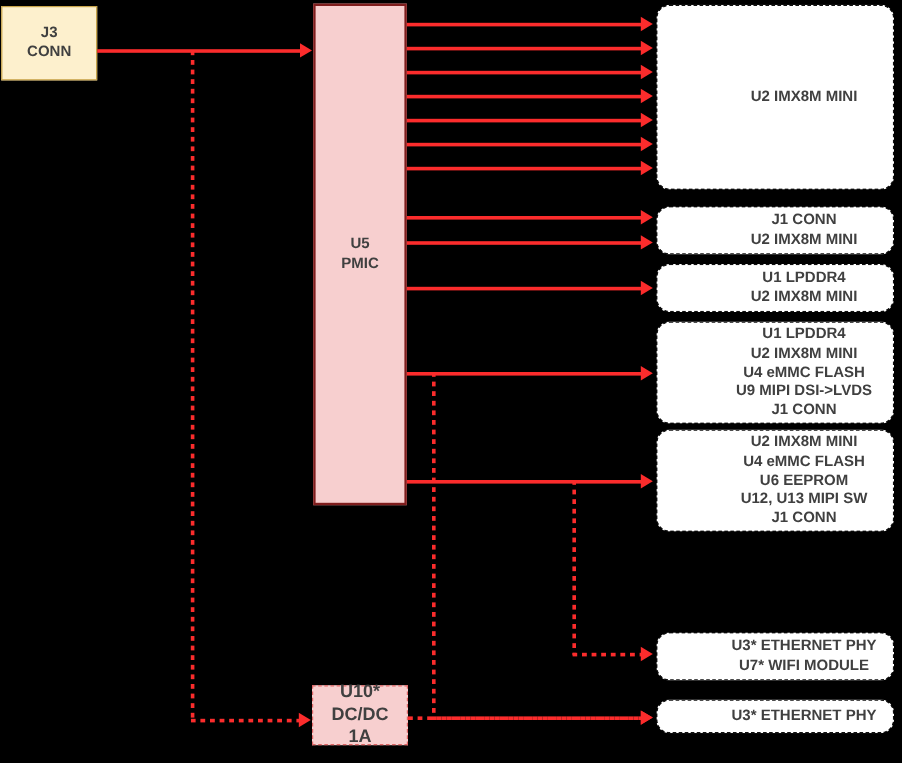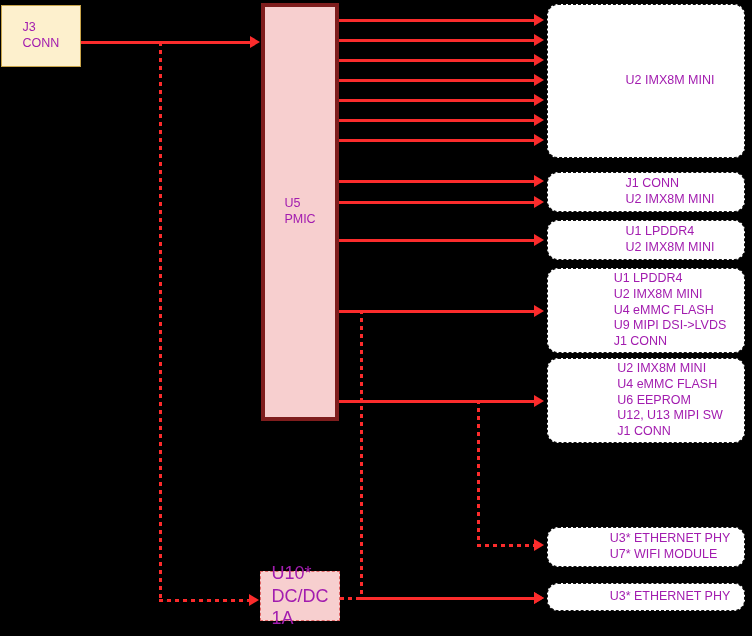--- a/index.html
+++ b/index.html
@@ -1,24 +1,24 @@
 <!DOCTYPE html>
 <html><head>
 <meta charset="utf-8">
 <style>
   html,body{margin:0;padding:0;background:#000;}
   body{font-family:"Liberation Sans",sans-serif;}
   #stage{position:relative;width:752px;height:636px;background:#000;overflow:hidden;}
 
   .box{position:absolute;box-sizing:border-box;display:flex;align-items:center;
-       justify-content:center;line-height:1.26;color:#a21caf;}
+       justify-content:center;text-align:center;line-height:1.26;color:#404040;font-weight:bold;}
 
   .box-cream{background:#fdf0cd;border:1px solid #c8a44a;font-size:12.5px;}
-  .box-pink{background:#f7cfcf;border:4px solid #7f1d1d;font-size:12.5px;}
-  .box-pink-dashed{background:#f7cfcf;border:1px dashed #e06666;font-size:18px;}
+  .box-pink{background:#f7cfcf;border:2px solid #7f1d1d;font-size:12.5px;}
+  .box-pink-dashed{background:#f7cfcf;border:1px dashed #e06666;font-size:15px;}
   .box-white{background:#ffffff;border:1.6px dashed #111;border-radius:11px;font-size:12.5px;padding-left:48px;}
 
   .wire{position:absolute;background:#fb2c2c;}
   .wire-h{height:3px;}
 
   .dot-h{position:absolute;height:3px;
     background-image:linear-gradient(to right,#fb2c2c 0 4px,transparent 4px 8px);
     background-size:8px 3px;background-repeat:repeat-x;}
   .dot-v{position:absolute;width:3px;
     background-image:linear-gradient(to bottom,#fb2c2c 0 4px,transparent 4px 8px);

